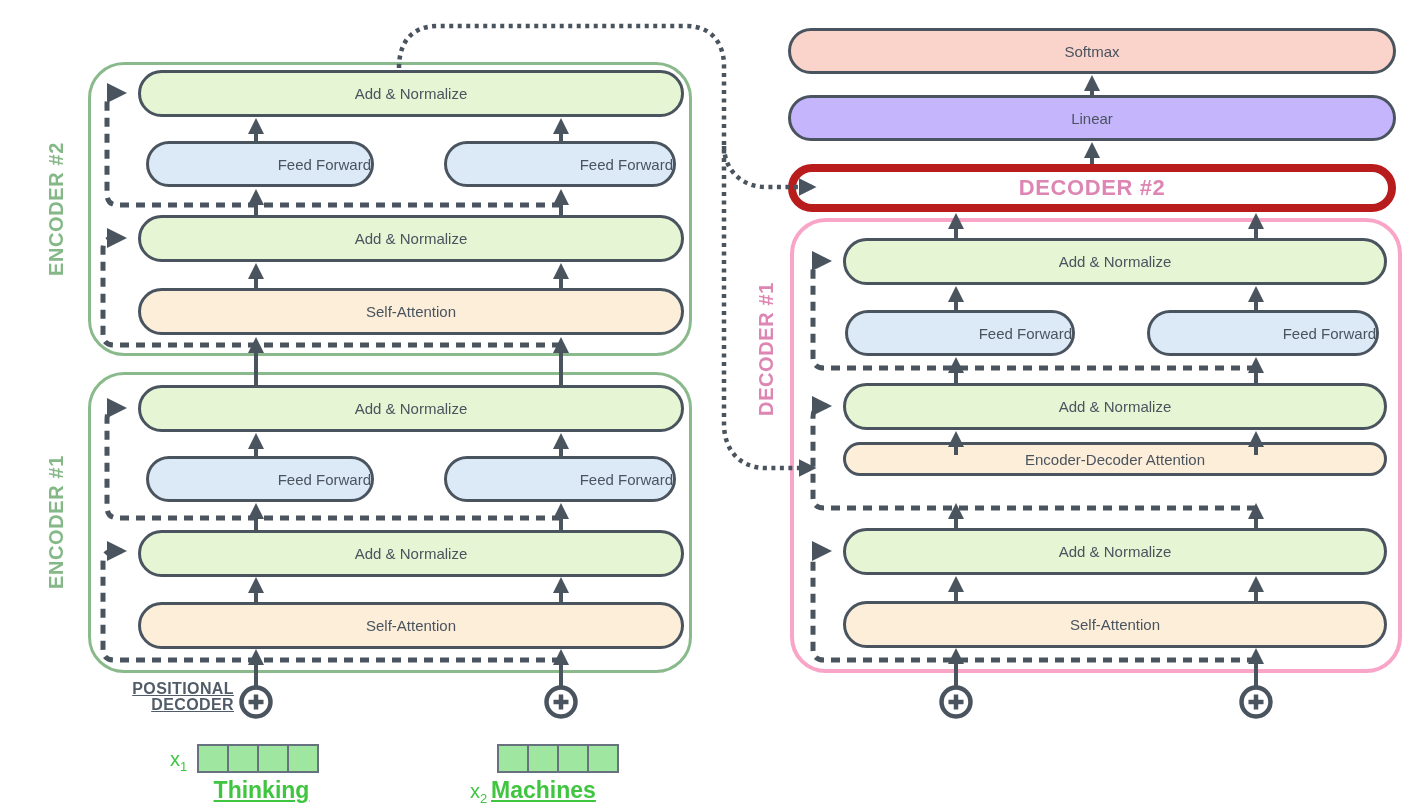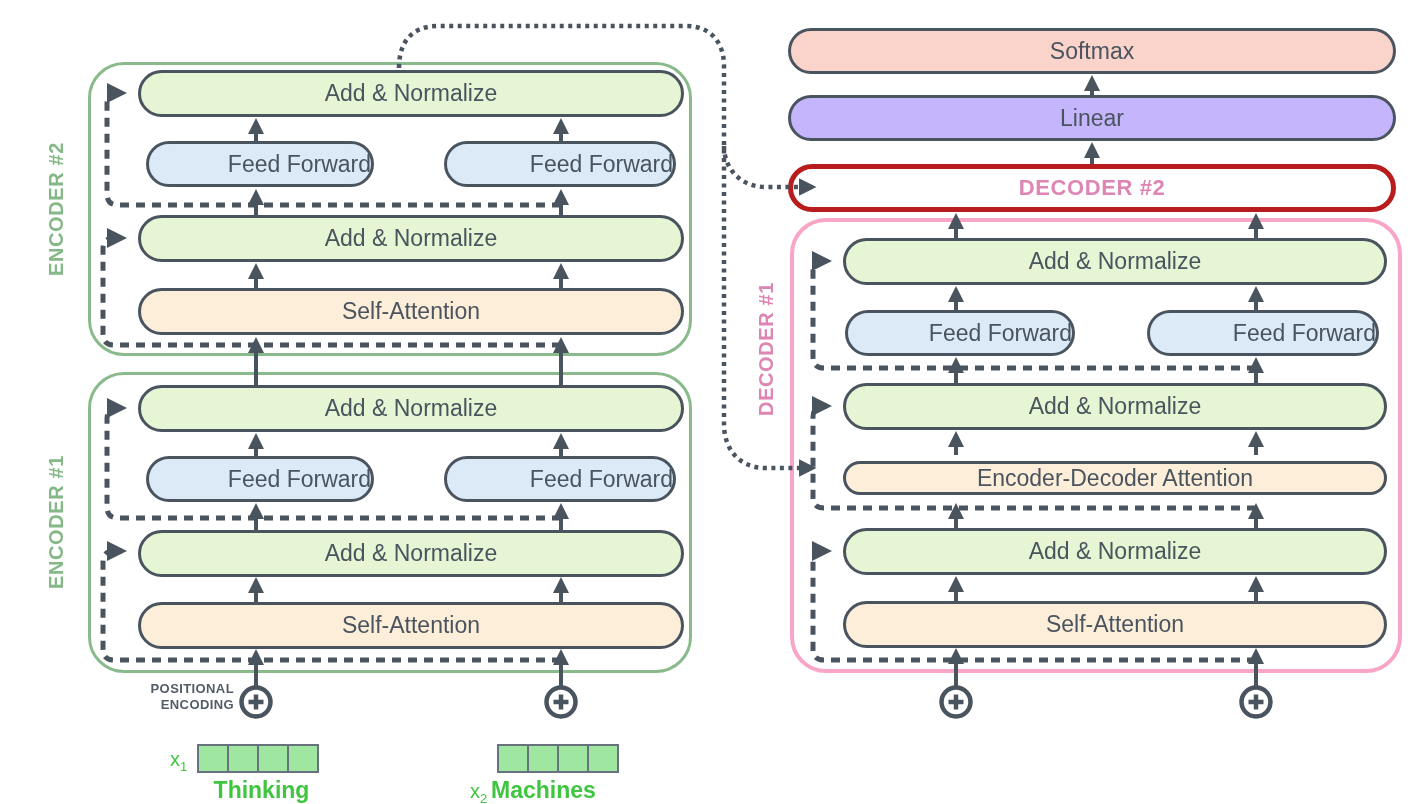--- a/index.html
+++ b/index.html
@@ -2,41 +2,41 @@
 <html><head>
 <meta charset="utf-8">
 <style>
   html,body{margin:0;padding:0;background:#ffffff;}
   body{width:1415px;height:804px;position:relative;overflow:hidden;
        font-family:"Liberation Sans",sans-serif;color:#4a545f;}
   .frame{position:absolute;box-sizing:border-box;background:transparent;border-radius:36px;}
   .frame.enc{border:3.5px solid #8aba8c;}
   .frame.dec{border:4px solid #f9a5c7;}
   .pill{position:absolute;box-sizing:border-box;border:3.5px solid #4a545f;border-radius:28px;
-        display:flex;align-items:center;justify-content:center;font-size:23px;color:#4a545f;}
+        display:flex;align-items:center;justify-content:center;font-size:15px;color:#4a545f;}
   .pill.an{background:#e6f5d3;text-align:right;}
   .pill.ff{background:#dceaf8;justify-content:flex-end;}
   .pill.att{background:#fdeeda;}
   .pill.sm{background:#fad3cb;}
   .pill.ln{background:#c4b5fd;}
-  .pill.d2{background:#ffffff;border:5px solid #b91c1c;color:#dd85b3;font-weight:700;
+  .pill.d2{background:#ffffff;border:8px solid #b91c1c;color:#dd85b3;font-weight:700;
            font-size:22px;letter-spacing:0.6px;}
   .vlabel{position:absolute;width:200px;height:24px;text-align:center;font-size:20px;
           font-weight:700;letter-spacing:0.6px;transform:rotate(-90deg);line-height:24px;}
   .vlabel.enc{color:#85b887;}
   .vlabel.dec{color:#dd85b3;}
   .posenc{position:absolute;left:108px;top:681px;width:126px;text-align:right;
-          font-size:13px;line-height:16px;font-weight:700;letter-spacing:0.4px;color:#525c68;}
+          font-size:16px;line-height:16px;font-weight:700;letter-spacing:0.4px;color:#525c68;text-decoration:underline;}
   .xlab{position:absolute;font-size:20px;font-weight:400;color:#3fc53f;}
   .xlab sub{font-size:13px;}
   .cells{position:absolute;display:flex;}
   .cell{width:32px;height:29px;box-sizing:border-box;background:#9fe6a0;
         border:2px solid #67727e;margin-left:-2px;}
   .cell:first-child{margin-left:0;}
-  .word{position:absolute;width:129px;text-align:center;font-size:23px;font-weight:700;color:#3fc53f;}
+  .word{position:absolute;width:129px;text-align:center;font-size:23px;font-weight:700;color:#3fc53f;text-decoration:underline;}
   svg.overlay{position:absolute;left:0;top:0;width:1415px;height:804px;}
 </style>
 </head>
 <body>
 
 <div class="frame enc" style="left:88px;top:62px;width:604px;height:294px"></div>
 <div class="frame enc" style="left:88px;top:372px;width:604px;height:301px"></div>
 <div class="frame dec" style="left:790px;top:218px;width:612px;height:455px"></div>
 
 <div class="vlabel enc" style="left:-44px;top:197px">ENCODER #2</div>
@@ -90,33 +90,33 @@
   </div>
 <div class="pill ff" style="left:845px;top:310px;width:230px;height:46px">
     <span>Feed Forward</span>
   </div>
 <div class="pill ff" style="left:1147px;top:310px;width:232px;height:46px">
     <span>Feed Forward</span>
   </div>
 <div class="pill an" style="left:843px;top:383px;width:544px;height:47px">
     <span>Add &amp; Normalize</span>
   </div>
-<div class="pill att" style="left:843px;top:461px;width:544px;height:34px">
+<div class="pill att" style="left:843px;top:442px;width:544px;height:34px">
     <span>Encoder-Decoder Attention</span>
   </div>
 <div class="pill an" style="left:843px;top:528px;width:544px;height:47px">
     <span>Add &amp; Normalize</span>
   </div>
 <div class="pill att" style="left:843px;top:601px;width:544px;height:47px">
     <span>Self-Attention</span>
   </div>
 
 <div class="posenc">
   <div>POSITIONAL</div>
-  <div>ENCODING</div>
+  <div>DECODER</div>
 </div>
 
 <div class="xlab" style="left:170px;top:748px"><span>x</span><sub>1</sub></div>
 <div class="cells" style="left:197px;top:744px">
   <div class="cell"></div>
     <div class="cell"></div>
     <div class="cell"></div>
     <div class="cell"></div>
 </div>
 <div class="word" style="left:197px;top:777px">Thinking</div>

